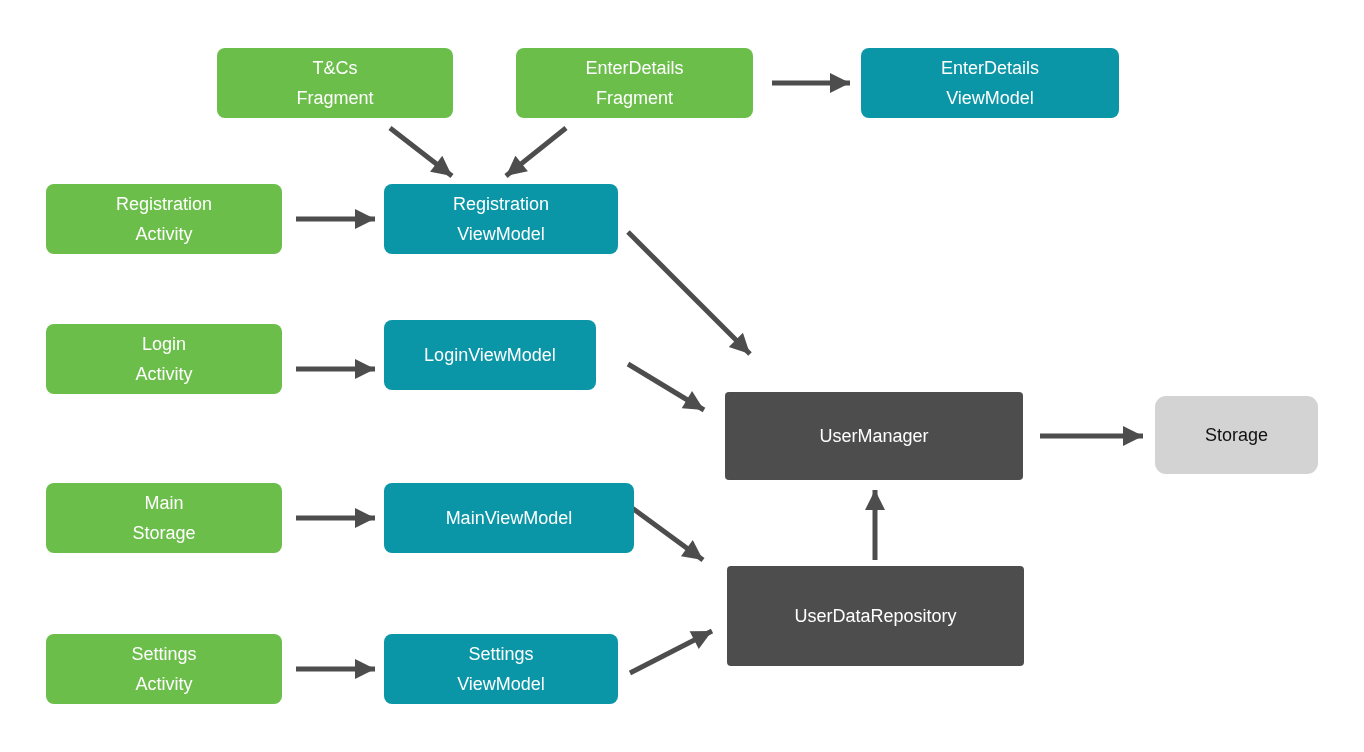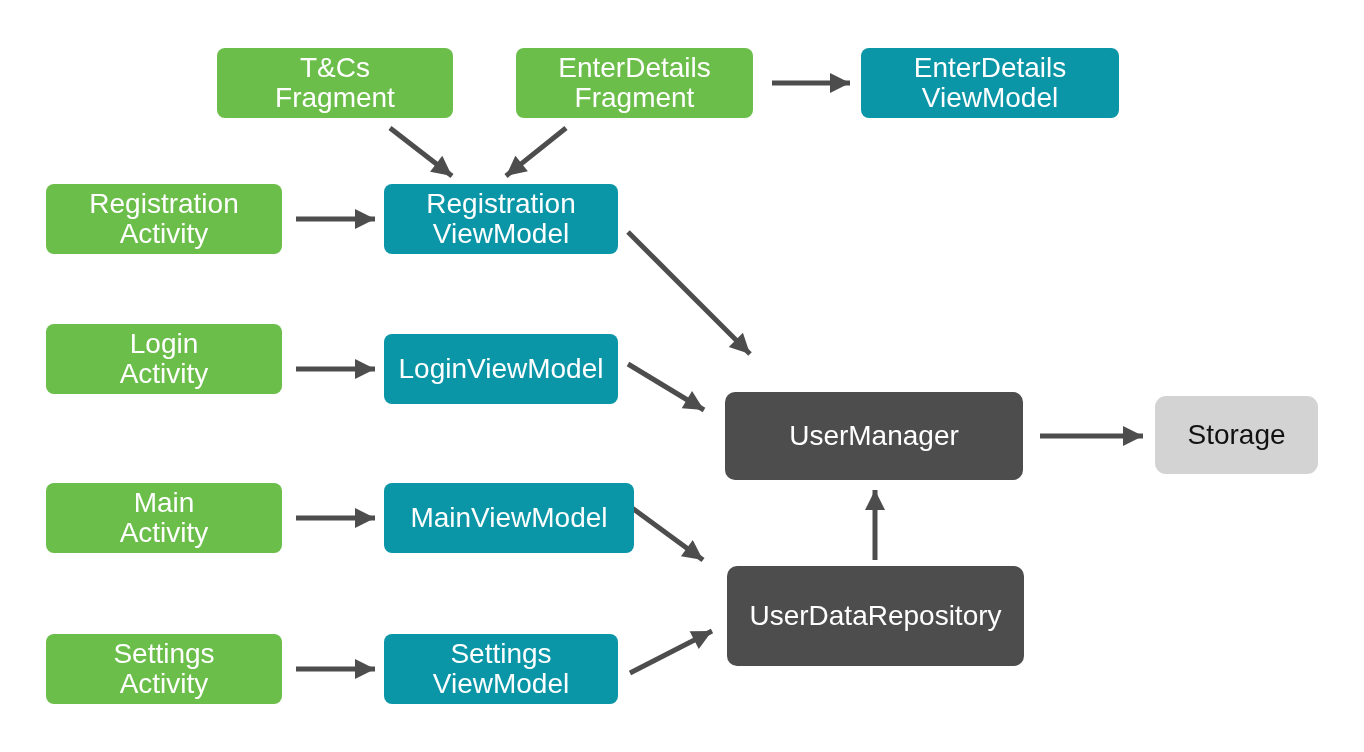--- a/index.html
+++ b/index.html
@@ -26,27 +26,27 @@
   .node {
     position: absolute;
     display: flex;
     align-items: center;
     justify-content: center;
     text-align: center;
     box-sizing: border-box;
   }
   .node-label {
     white-space: pre-line;
-    font-size: 28px;
+    font-size: 18px;
     line-height: 30px;
     color: #ffffff;
   }
   .node.green   { background: #6cbe4b; border-radius: 8px; }
   .node.teal    { background: #0a96a7; border-radius: 8px; }
-  .node.dark    { background: #4d4d4d; border-radius: 10px; align-items: center; }
+  .node.dark    { background: #4d4d4d; border-radius: 4px; align-items: center; }
   .node.storage { background: #d3d3d3; border-radius: 11px; }
   .node.storage .node-label { color: #111111; }
   .edge {
     stroke: #4d4d4d;
     stroke-width: 5;
     fill: none;
   }
 </style>
 </head>
 <body>
@@ -97,27 +97,27 @@
   <div class="node teal" style="left:384px; top:184px; width:234px; height:70px">
     <span class="node-label">Registration
 ViewModel</span>
   </div>
 
   <div class="node green" style="left:46px; top:324px; width:236px; height:70px">
     <span class="node-label">Login
 Activity</span>
   </div>
 
-  <div class="node teal" style="left:384px; top:334px; width:234px; height:70px">
+  <div class="node teal" style="left:384px; top:320px; width:212px; height:70px">
     <span class="node-label">LoginViewModel</span>
   </div>
 
   <div class="node green" style="left:46px; top:483px; width:236px; height:70px">
     <span class="node-label">Main
-Activity</span>
+Storage</span>
   </div>
 
   <div class="node teal" style="left:384px; top:483px; width:250px; height:70px">
     <span class="node-label">MainViewModel</span>
   </div>
 
   <div class="node green" style="left:46px; top:634px; width:236px; height:70px">
     <span class="node-label">Settings
 Activity</span>
   </div>

